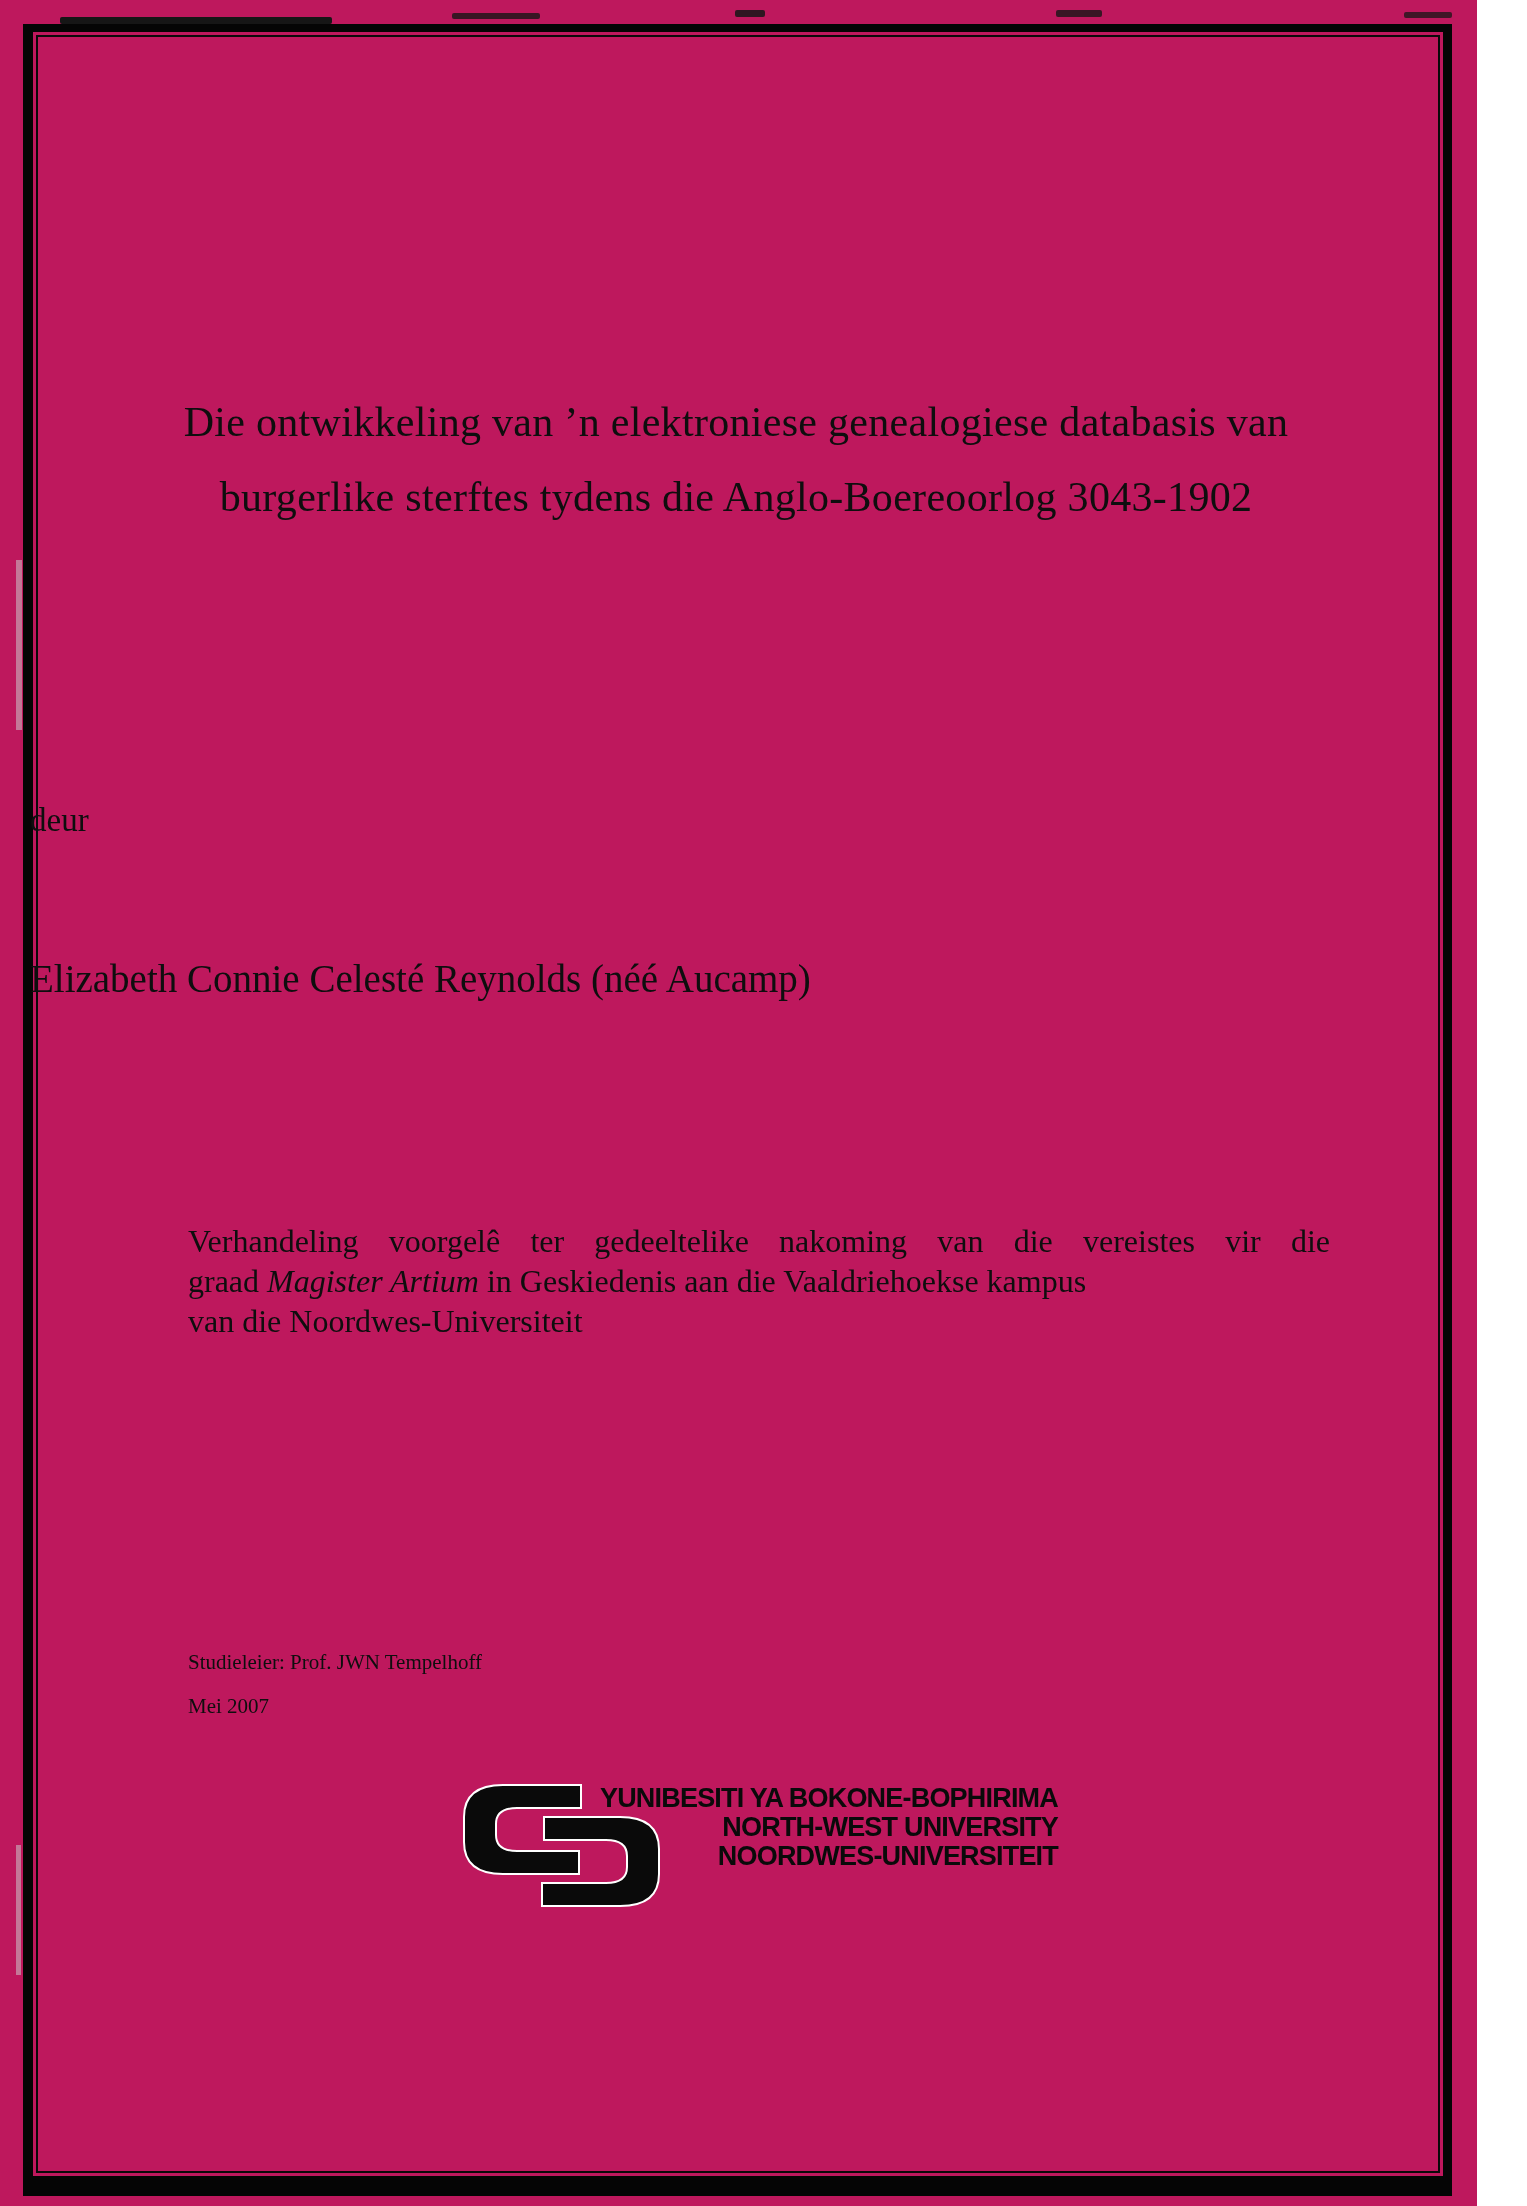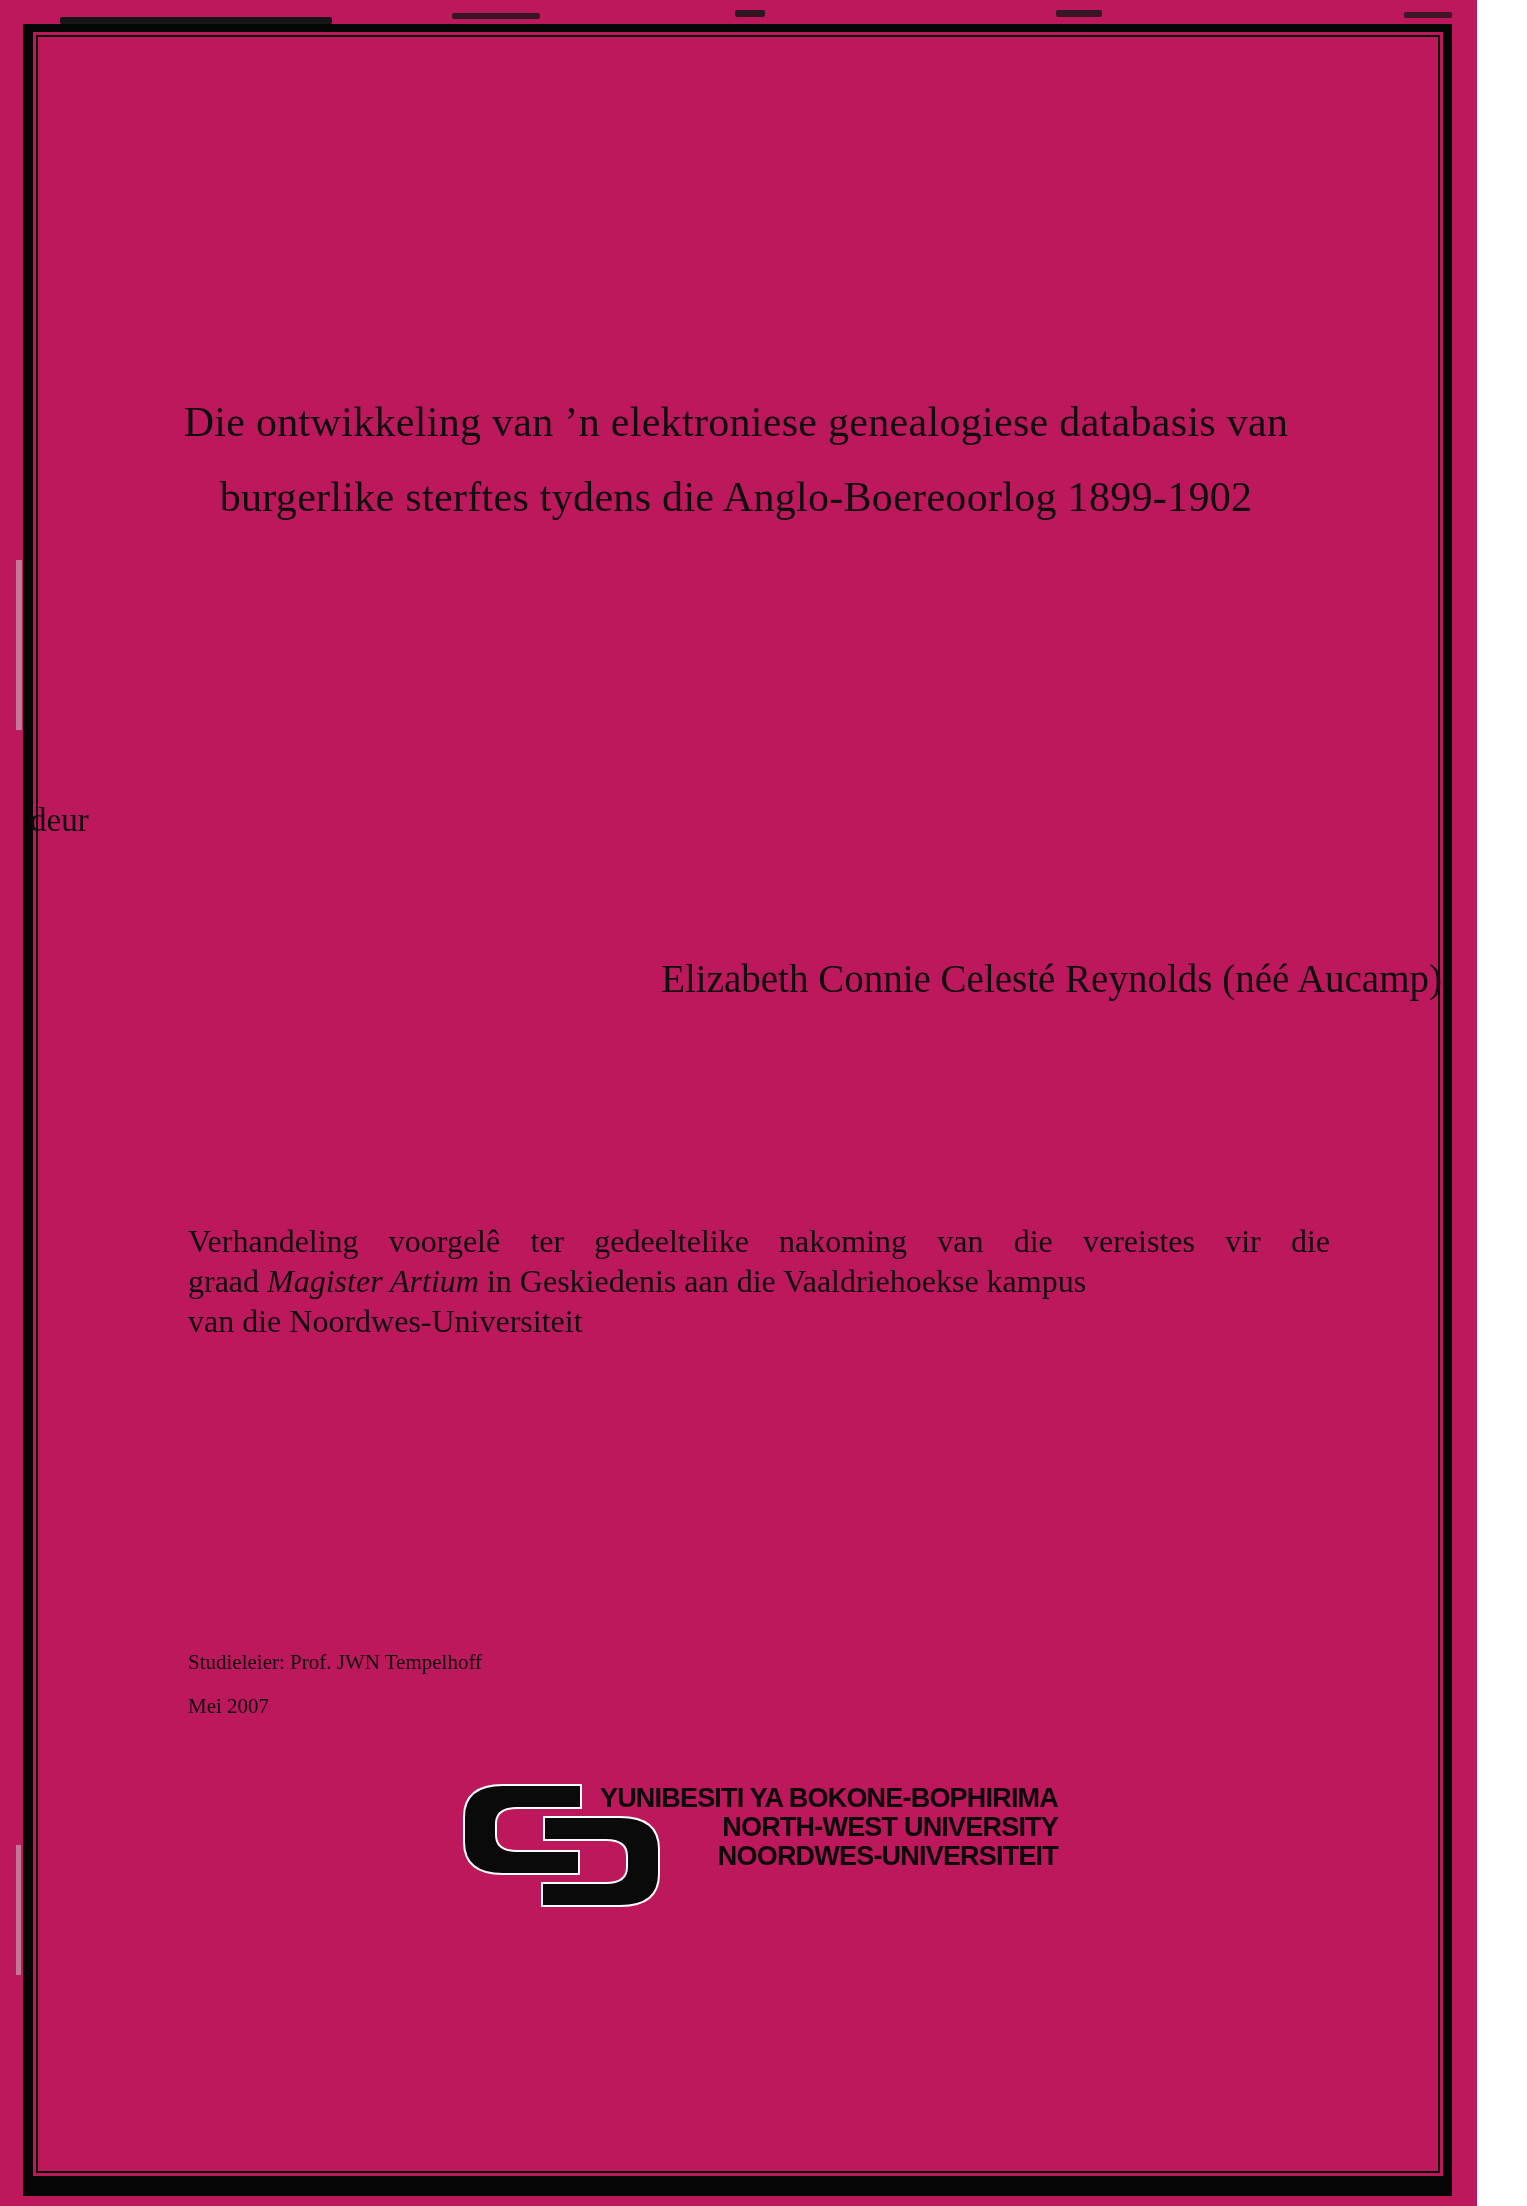--- a/index.html
+++ b/index.html
@@ -51,21 +51,21 @@
   }
   .byline-deur {
     position: absolute;
     left: 30px; right: 35px; top: 800px;
     font-size: 33px;
     line-height: 40px;
   }
   .byline-author {
     position: absolute;
     left: 30px; right: 35px; top: 955px;
-    text-align: right;
+    text-align: left;
     font-size: 39px;
     line-height: 48px;
   }
   .statement {
     position: absolute;
     left: 188px; top: 1221px;
     width: 1142px;
     font-size: 32px;
     line-height: 40px;
   }
@@ -116,21 +116,21 @@
   <div class="smudge sm5"></div>
   <div class="streak st1"></div>
   <div class="streak st2"></div>
 
   <div class="frame-outer">
     <div class="frame-inner"></div>
   </div>
 
   <div class="title-block">
     <div>Die ontwikkeling van ’n elektroniese genealogiese databasis van</div>
-    <div>burgerlike sterftes tydens die Anglo-Boereoorlog 1899-1902</div>
+    <div>burgerlike sterftes tydens die Anglo-Boereoorlog 3043-1902</div>
   </div>
 
   <div class="byline-deur">deur</div>
   <div class="byline-author">Elizabeth Connie Celesté Reynolds (néé Aucamp)</div>
 
   <div class="statement">
     <div class="just">Verhandeling voorgelê ter gedeeltelike nakoming van die vereistes vir die</div>
     <div><span>graad </span><span class="ital">Magister Artium</span><span> in Geskiedenis aan die Vaaldriehoekse kampus</span></div>
     <div>van die Noordwes-Universiteit</div>
   </div>

